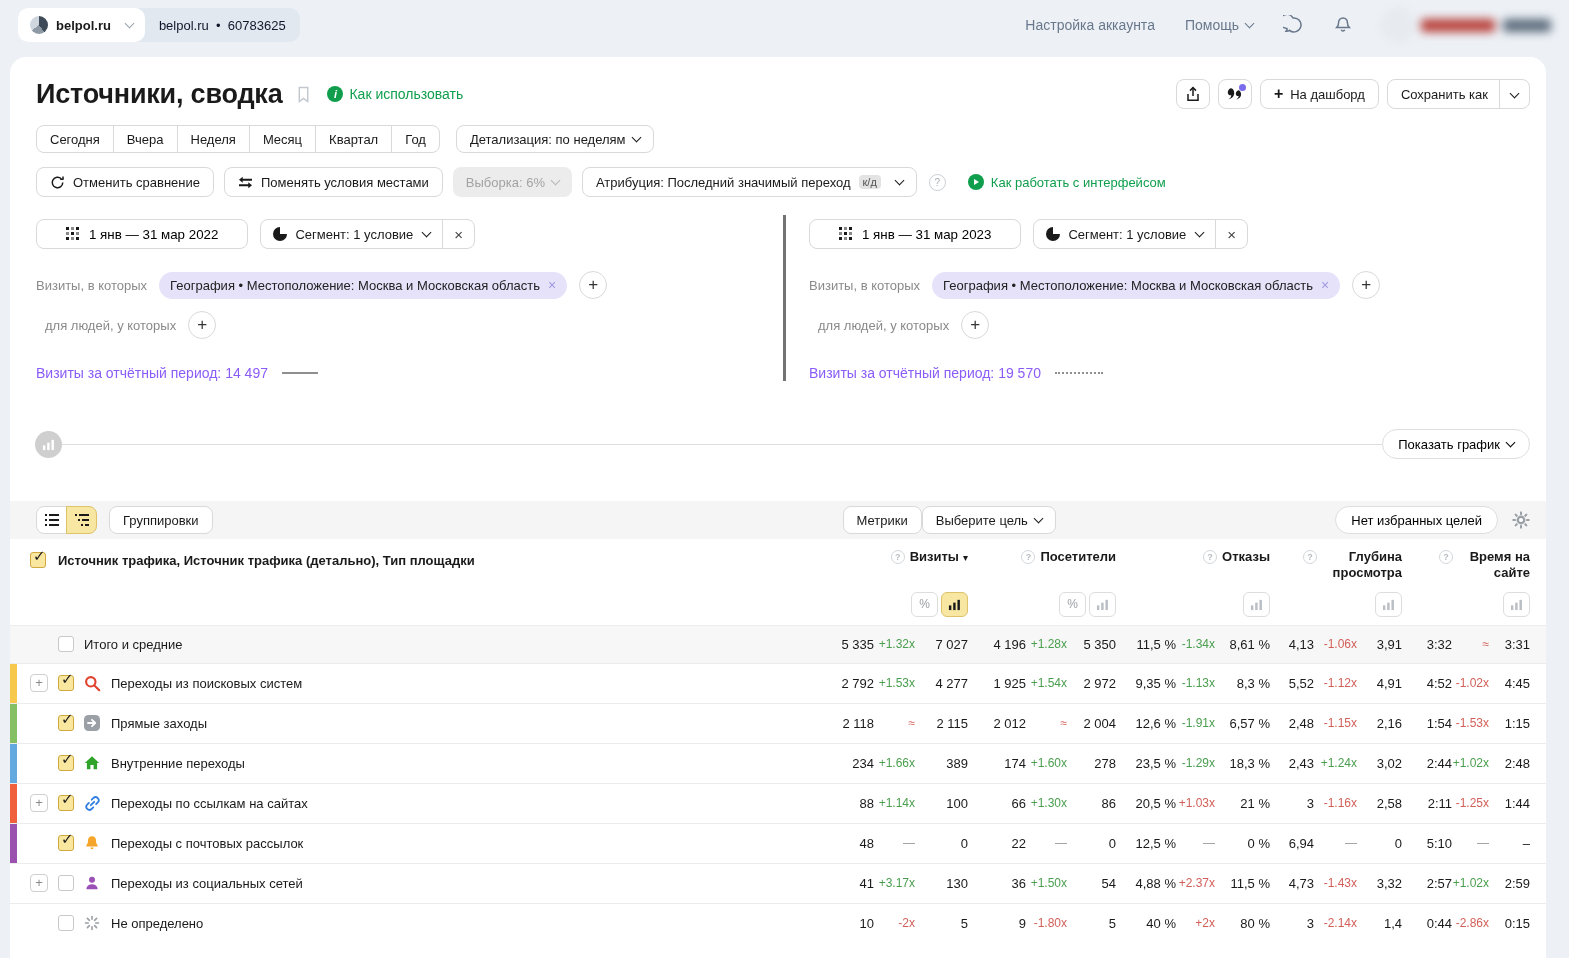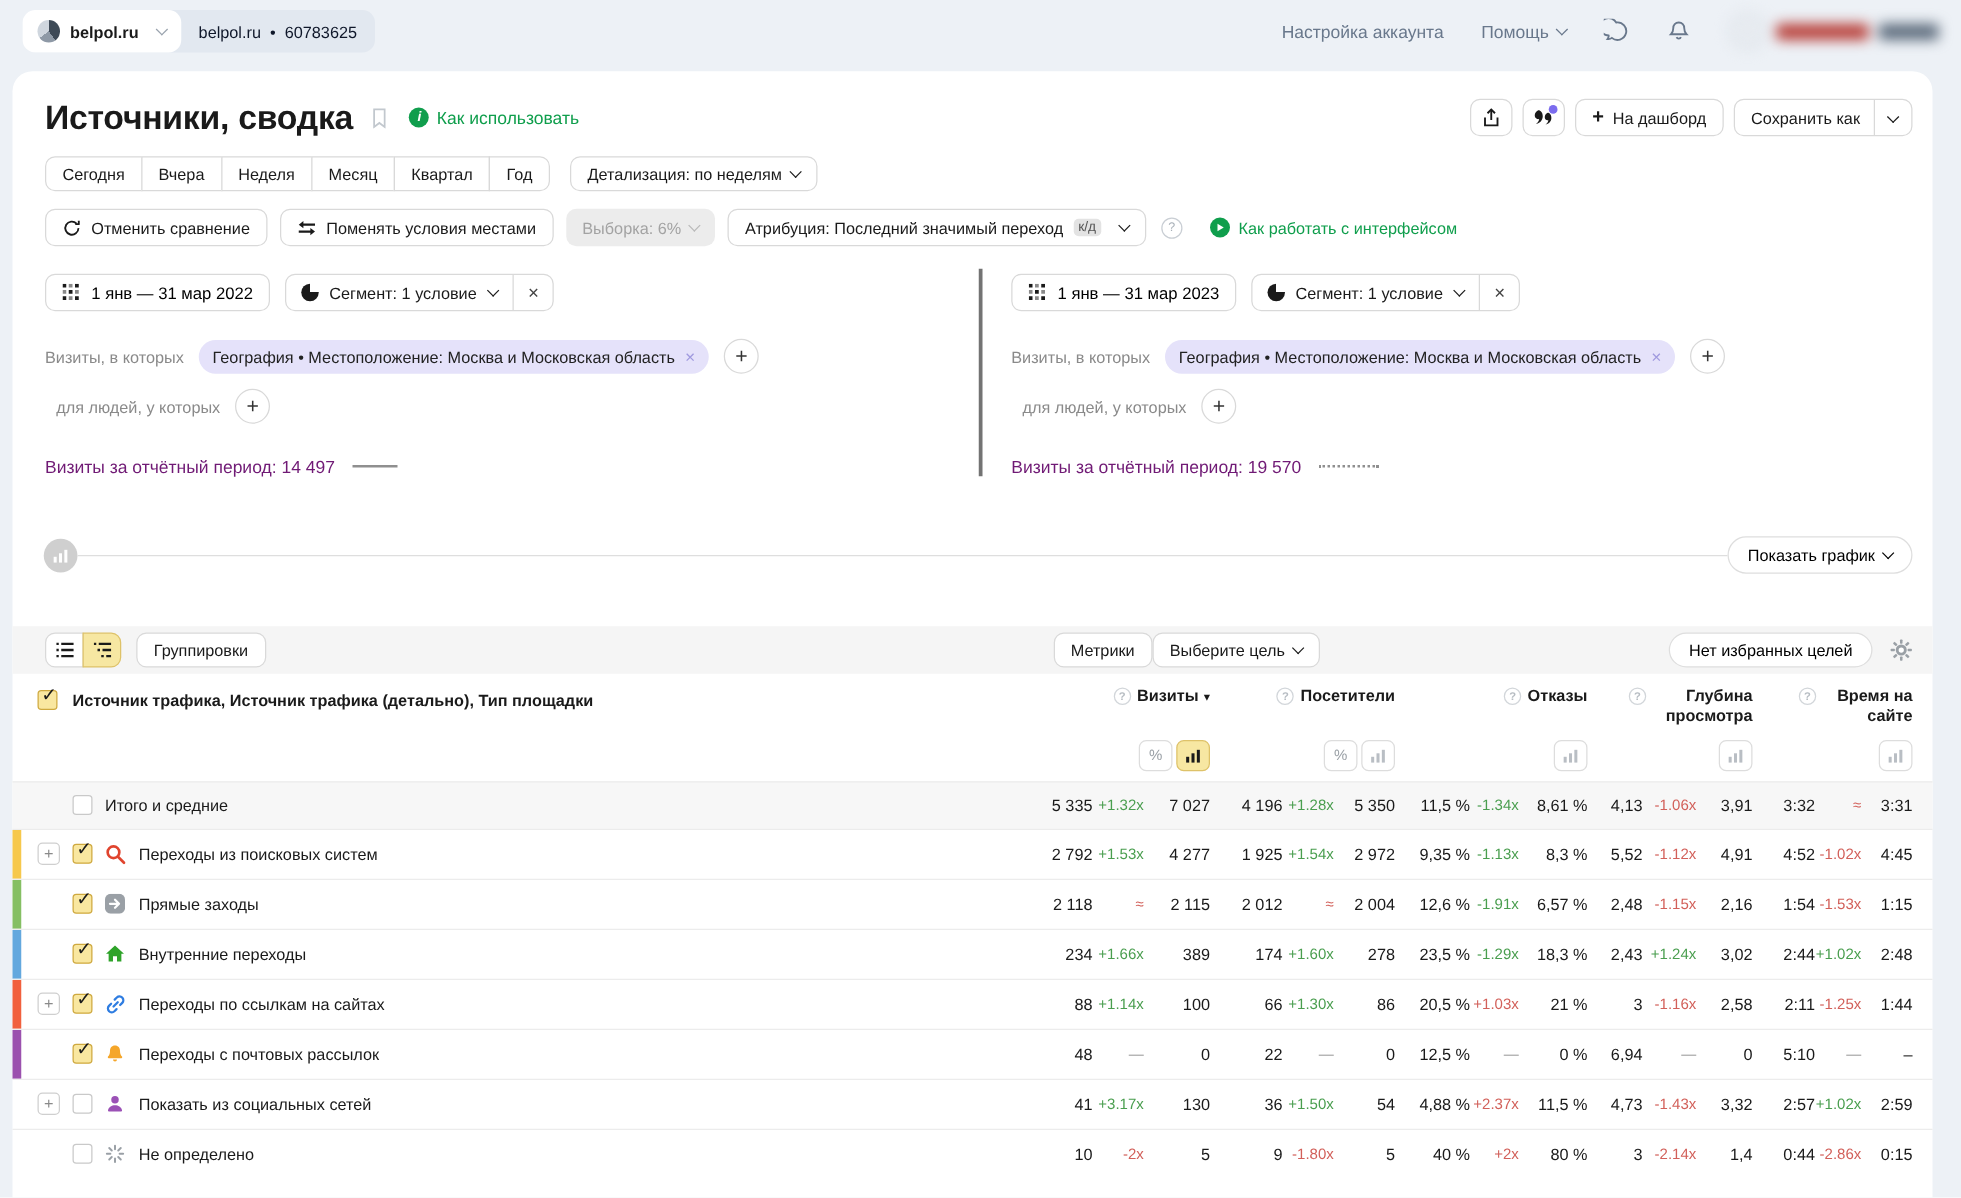--- a/index.html
+++ b/index.html
@@ -54,32 +54,32 @@
   .badge { background:#e3e3e3; border-radius:4px; padding:1px 4px; font-size:11px; color:#555; }
   .qmark { width:17px; height:17px; border-radius:50%; border:1.4px solid #c9ced4; color:#a8b0b8; font-size:10px; display:inline-flex; align-items:center; justify-content:center; margin-left:2px; }
   .ifh { display:flex; align-items:center; gap:7px; margin-left:12px; cursor:pointer; }
   .play-circle { width:16px; height:16px; border-radius:50%; background:#0f9e4c; display:flex; align-items:center; justify-content:center; }
   .play-circle::after { content:""; width:0; height:0; border-left:5px solid #fff; border-top:3.5px solid transparent; border-bottom:3.5px solid transparent; margin-left:1px; }
   
   .compare { display:grid; grid-template-columns:773px 1fr; margin-top:18px; }
   .seg-col { padding-left:26px; padding-top:4px; }
   .seg-col + .seg-col { border-left:3px solid #737373; padding-left:23px; }
   .seg-row1 { display:flex; align-items:center; gap:12px; }
-  .chip-btn { height:30px; border:1px solid #d9d9d9; border-radius:8px; display:inline-flex; align-items:center; gap:9px; padding:0 13px; cursor:pointer; background:#fff; }
+  .chip-btn { height:30px; border:1px solid #d9d9d9; border-radius:8px; display:inline-flex; align-items:center; gap:9px; padding:0 29px; cursor:pointer; background:#fff; }
   .split-x { display:flex; align-items:stretch; border:1px solid #d9d9d9; border-radius:8px; height:30px; background:#fff; }
   .split-x .main { display:flex; align-items:center; gap:8px; padding:0 12px; cursor:pointer; }
   .split-x .xcell { border-left:1px solid #d9d9d9; display:flex; align-items:center; padding:0 11px; color:#444; font-size:15px; cursor:pointer; }
   .pie-icon { width:14px; height:14px; border-radius:50%; background:conic-gradient(#fff 0 90deg, #1a1a1a 90deg 360deg); }
   .cond-row { display:flex; align-items:center; gap:12px; margin-top:22px; }
   .cond-label { color:#8a8a8a; font-size:13px; }
   .seg-chip { background:#e5e2fa; border-radius:14px; height:27px; display:inline-flex; align-items:center; gap:8px; padding:0 11px; font-size:13px; color:#222; cursor:pointer; }
   .seg-chip .x { color:#a09adf; font-size:14px; }
   .plus-circle { width:28px; height:28px; border:1px solid #d9d9d9; border-radius:50%; display:flex; align-items:center; justify-content:center; font-size:17px; color:#333; background:#fff; cursor:pointer; }
   .cond-row2 { margin-left:9px; margin-top:12px; }
-  .total-row { display:flex; align-items:center; margin-top:26px; color:#701a75; font-size:14px; }
+  .total-row { display:flex; align-items:center; margin-top:26px; color:#8b5cf6; font-size:14px; }
   .line-solid { width:36px; border-top:2.5px solid #8f8f8f; margin-left:14px; }
   .line-dotted { width:48px; border-top:2.5px dotted #8f8f8f; margin-left:14px; }
   
   .chartbar { display:flex; align-items:center; margin-top:48px; padding-left:25px; padding-right:16px; }
   .chart-handle { width:27px; height:27px; border-radius:50%; background:#cfcfcf; display:flex; align-items:center; justify-content:center; flex:none; cursor:pointer; }
   .chart-line { flex:1; border-top:1px solid #dedede; }
   .pill-btn { height:30px; border:1px solid #dedede; border-radius:15px; background:#fff; display:inline-flex; align-items:center; padding:0 15px; font-size:13px; cursor:pointer; white-space:nowrap; }
   
   .band { margin-top:42px; background:#f5f5f5; height:38px; display:flex; align-items:center; padding:0 16px 0 26px; }
   .tgl-group { display:flex; }
@@ -753,21 +753,21 @@
       <div class="trow">
         <div class="row-left">
           <span class="expander">+</span>
           <span class="cb"></span>
           <span class="row-icon">
             <svg width="16" height="16" viewBox="0 0 16 16" fill="#9b51b6">
               <circle cx="8" cy="4.8" r="3"></circle>
               <path d="M2.4 13.2C3 10.6 5.4 9.2 8 9.2s5 1.4 5.6 4c.1.5-.3 1-.8 1H3.2c-.5 0-.9-.5-.8-1z"></path>
             </svg>
           </span>
-          <span class="row-label">Показать из социальных сетей</span>
+          <span class="row-label">Переходы из социальных сетей</span>
         </div>
         <div class="metrics">
           <div class="mgroup mcell mg0 mc0">
             <span class="va">41</span>
             <span class="vc g">+3.17x</span>
             <span class="vb">130</span>
           </div>
           <div class="mgroup mcell mg1 mc1">
             <span class="va">36</span>
             <span class="vc g">+1.50x</span>

